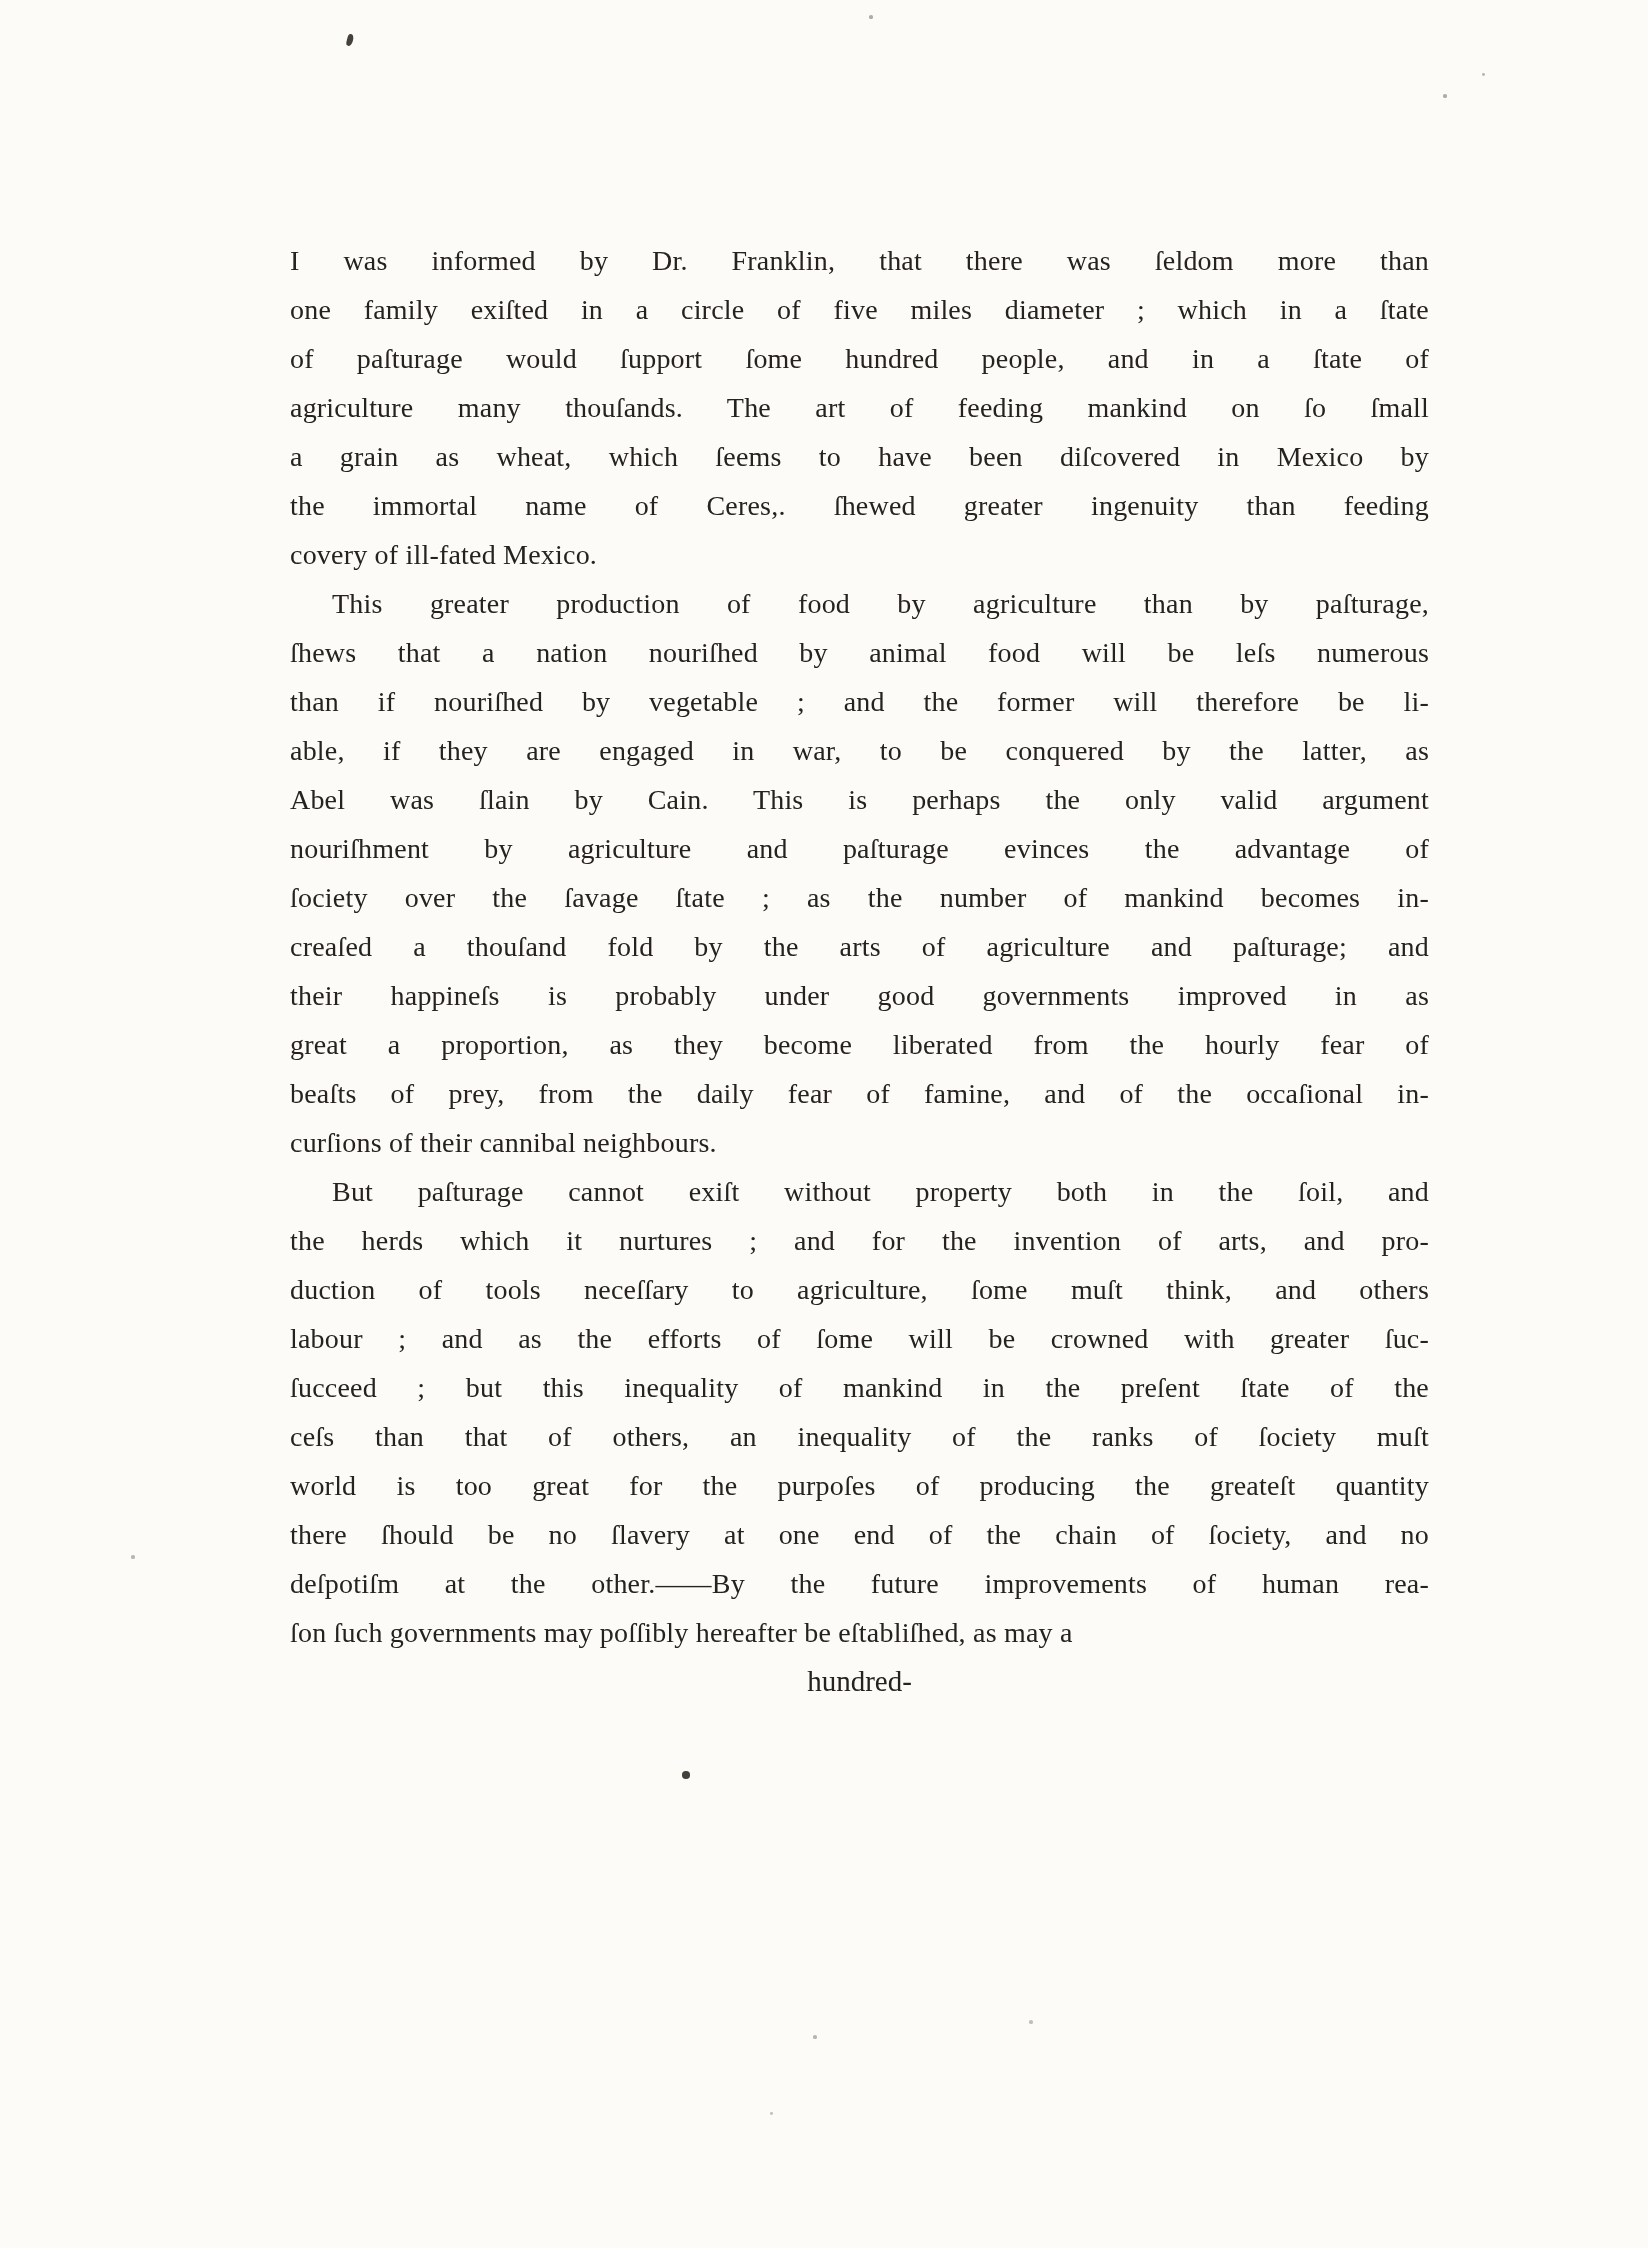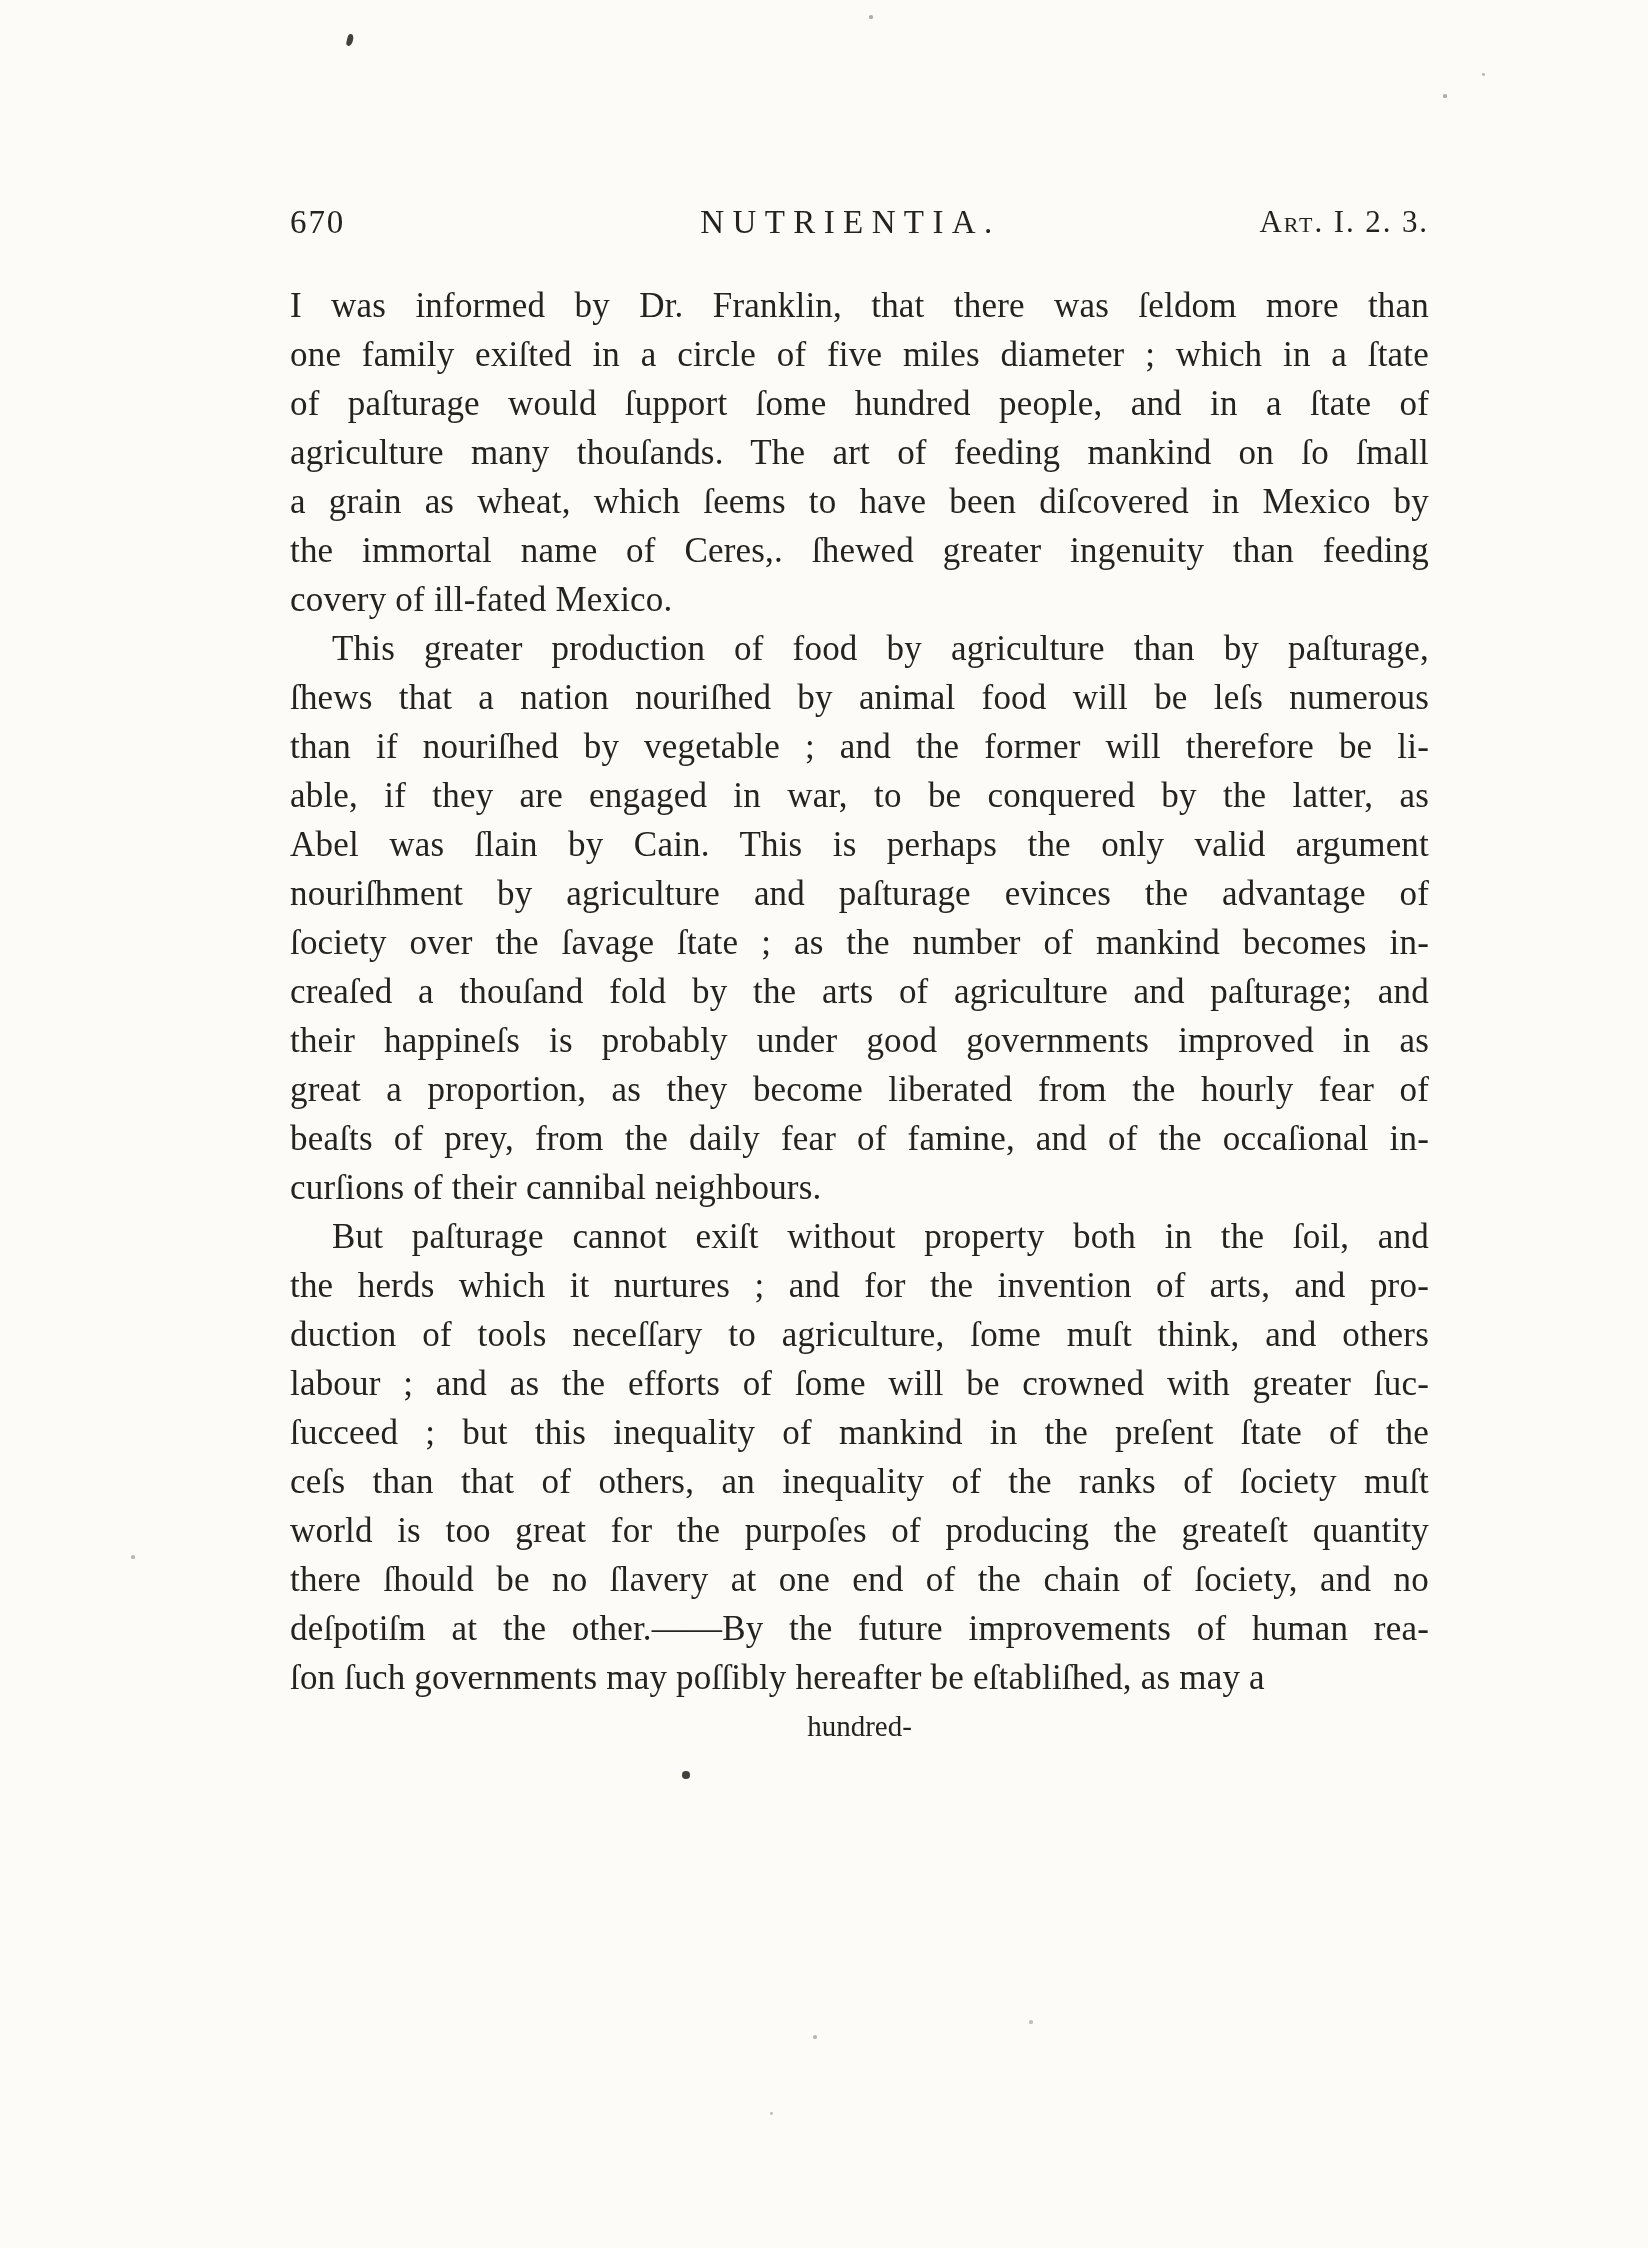--- a/index.html
+++ b/index.html
@@ -29,21 +29,21 @@
     position: absolute; left: 50%; top: 0;
     transform: translateX(-53%);
     font-size: 33px; letter-spacing: 8.4px;
   }
   .article-ref {
     position: absolute; right: 0; top: 0;
     font-size: 31px; font-variant: small-caps; letter-spacing: 1.9px;
   }
   .text-block {
     margin-top: 32px;
-    font-size: 35px;
+    font-size: 28px;
     line-height: 49px;
     letter-spacing: 0.2px;
   }
   .para { margin: 0; }
   .line {
     text-align: justify;
     text-align-last: justify;
   }
   .line.last { text-align-last: left; }
   .line.first { text-indent: 42px; }
@@ -64,25 +64,20 @@
   .speck.s3 { left: 131px; top: 1555px; width: 3.7px; height: 3.7px; opacity: .35; }
   .speck.s4 { left: 813px; top: 2035px; width: 3.7px; height: 3.7px; opacity: .35; }
   .speck.s5 { left: 1029px; top: 2020px; width: 3.7px; height: 3.7px; opacity: .3; }
   .speck.s6 { left: 1482px; top: 73px; width: 2.8px; height: 2.8px; opacity: .35; }
   .speck.s7 { left: 770px; top: 2112px; width: 2.8px; height: 2.8px; opacity: .3; }
 </style>
 </head>
 <body>
 
 <div class="content">
-  <div class="running-head">
-    <span class="page-number">670</span>
-    <span class="running-title">NUTRIENTIA.</span>
-    <span class="article-ref">Art. I. 2. 3.</span>
-  </div>
 
   <div class="text-block">
       <div class="para">
         <div class="line">I was informed by Dr. Franklin, that there was ſeldom more than</div>
         <div class="line">one family exiſted in a circle of five miles diameter ; which in a ſtate</div>
         <div class="line">of paſturage would ſupport ſome hundred people, and in a ſtate of</div>
         <div class="line">agriculture many thouſands. The art of feeding mankind on ſo ſmall</div>
         <div class="line">a grain as wheat, which ſeems to have been diſcovered in Mexico by</div>
         <div class="line">the immortal name of Ceres,. ſhewed greater ingenuity than feeding</div>
         <div class="line last">covery of ill-fated Mexico.</div>

